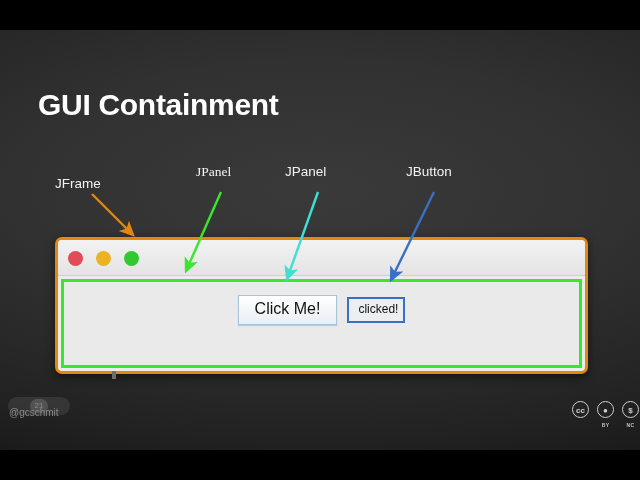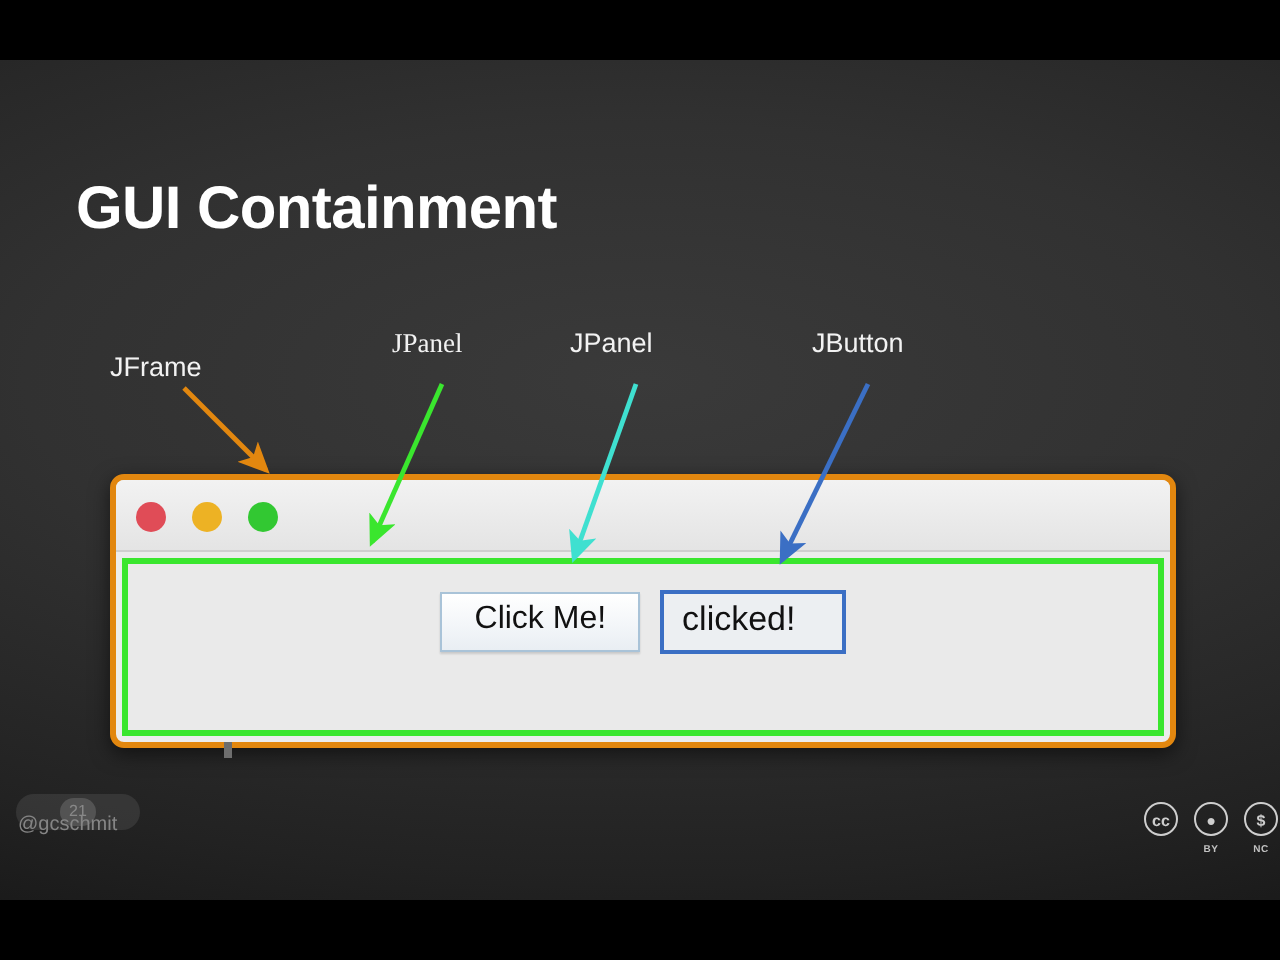--- a/index.html
+++ b/index.html
@@ -128,22 +128,22 @@
     font-size: 16px;
     color: #111;
     background: linear-gradient(#ffffff, #f3f6f9 55%, #e9eef3);
     border: 1px solid #a9c3d8;
     border-radius: 0;
     box-shadow: 0 1px 1px rgba(0,0,0,0.14);
     white-space: nowrap;
   }
   #jlabel {
     box-sizing: border-box;
-    padding: 3px 23px 5px 9px;
-    font-size: 17px;
+    padding: 3px 5px 5px 9px;
+    font-size: 12px;
     color: #111;
     background: #eceff2;
     border: 2px solid #3b6fc4;
     white-space: nowrap;
   }
 
   #cursor {
     position: absolute;
     left: 112px;
     top: 341px;

